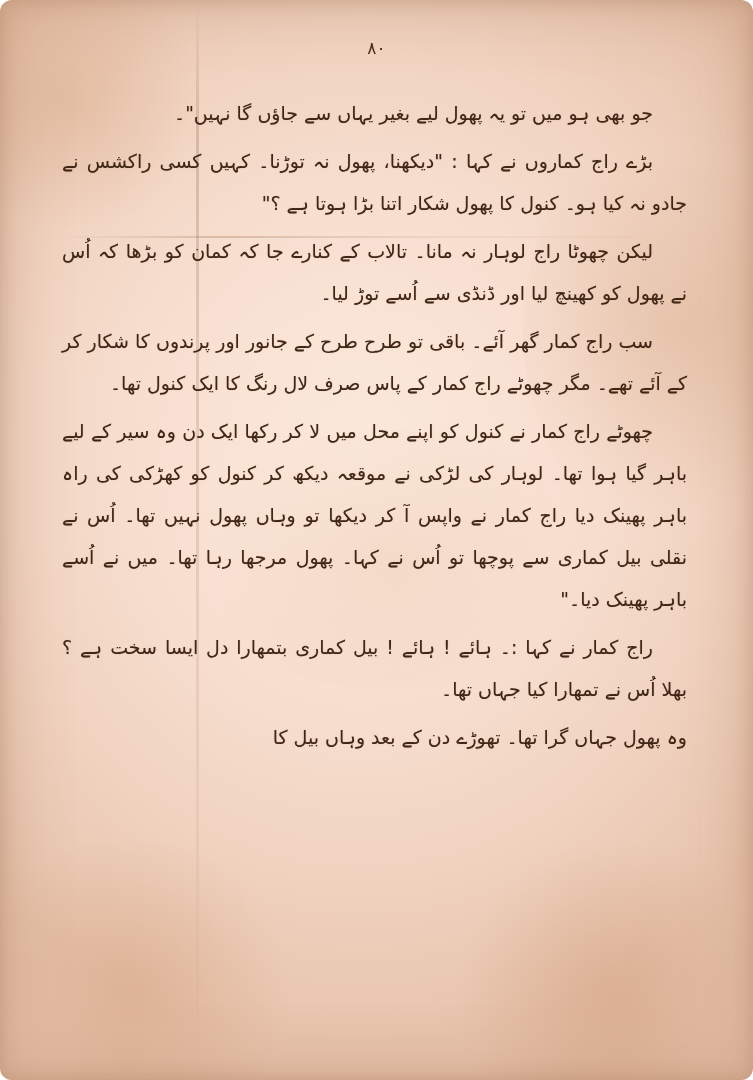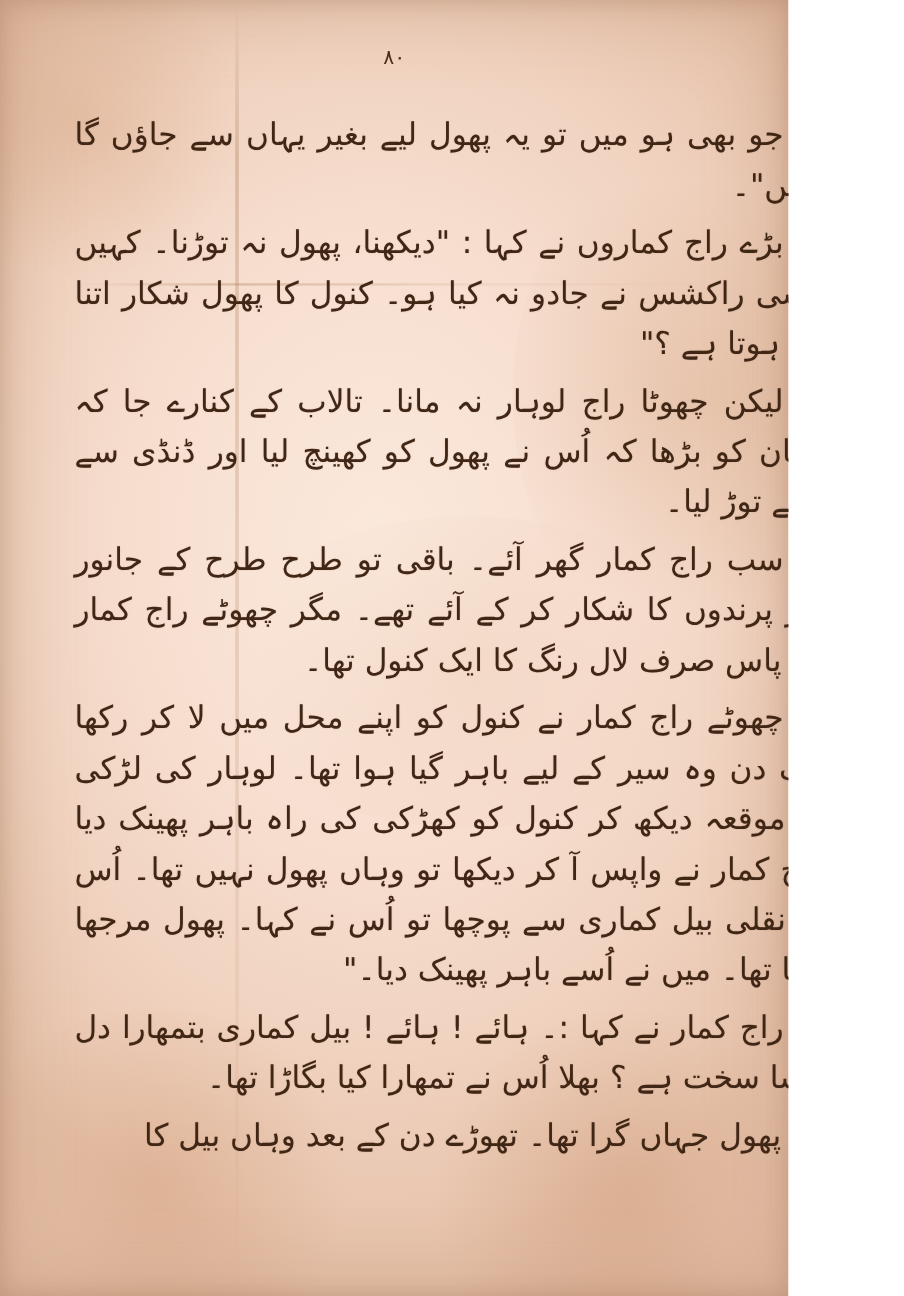--- a/index.html
+++ b/index.html
@@ -5,25 +5,26 @@
   html, body {
     margin: 0;
     padding: 0;
     background: #ffffff;
   }
   body {
     font-family: "DejaVu Sans", sans-serif;
   }
   .page {
     position: relative;
-    width: 657px;
+    width: 753px;
     height: 1080px;
     overflow: hidden;
     background:
       radial-gradient(ellipse 70% 55% at 48% 42%, #fbe9dc 0%, #f7dfd0 42%, #f0d2bf 72%, #e7c3ac 100%);
+    border-radius: 12px;
   }
   
   .stain {
     position: absolute;
     border-radius: 50%;
     pointer-events: none;
   }
   .stain-a {
     left: -60px; top: -40px;
     width: 260px; height: 280px;
@@ -94,21 +95,21 @@
     left: 62px;
     width: 625px;
     direction: rtl;
     text-align: justify;
     color: #3c2314;
     font-family: "DejaVu Sans", sans-serif;
   }
 
   .para {
     margin: 0 0 6px 0;
-    font-size: 26px;
+    font-size: 19px;
     line-height: 42px;
     text-align: justify;
     text-justify: inter-word;
     color: #402615;
     text-shadow: 0 0 1px rgba(80,40,20,0.28);
   }
   .para.indent {
     text-indent: 34px;
   }
   .para.short {
@@ -134,18 +135,18 @@
     <p class="para indent">جو بھی ہو ميں تو يہ پھول ليے بغير يہاں سے جاؤں گا نہيں"۔</p>
 
     <p class="para indent">بڑے راج کماروں نے کہا : "ديکھنا، پھول نہ توڑنا۔ کہيں کسی راکشس نے جادو نہ کيا ہو۔ کنول کا پھول شکار اتنا بڑا ہوتا ہے ؟"</p>
 
     <p class="para indent">ليکن چھوٹا راج لوہار نہ مانا۔ تالاب کے کنارے جا کہ کمان کو بڑھا کہ اُس نے پھول کو کھينچ ليا اور ڈنڈی سے اُسے توڑ ليا۔</p>
 
     <p class="para indent">سب راج کمار گھر آئے۔ باقی تو طرح طرح کے جانور اور پرندوں کا شکار کر کے آئے تھے۔ مگر چھوٹے راج کمار کے پاس صرف لال رنگ کا ايک کنول تھا۔</p>
 
     <p class="para indent">چھوٹے راج کمار نے کنول کو اپنے محل ميں لا کر رکھا ايک دن وہ سير کے ليے باہر گيا ہوا تھا۔ لوہار کی لڑکی نے موقعہ ديکھ کر کنول کو کھڑکی کی راہ باہر پھينک ديا راج کمار نے واپس آ کر ديکھا تو وہاں پھول نہيں تھا۔ اُس نے نقلی بيل کماری سے پوچھا تو اُس نے کہا۔ پھول مرجھا رہا تھا۔ ميں نے اُسے باہر پھينک ديا۔"</p>
 
-    <p class="para indent">راج کمار نے کہا :۔ ہائے ! ہائے ! بيل کماری بتمھارا دل ايسا سخت ہے ؟ بھلا اُس نے تمھارا کيا بگاڑا تھا۔</p>
+    <p class="para indent">راج کمار نے کہا :۔ ہائے ! ہائے ! بيل کماری بتمھارا دل ايسا سخت ہے ؟ بھلا اُس نے تمھارا کيا جہاں تھا۔</p>
 
     <p class="para short">وہ پھول جہاں گرا تھا۔ تھوڑے دن کے بعد وہاں بيل کا</p>
   </div>
 
 </div>
 
 </body></html>

